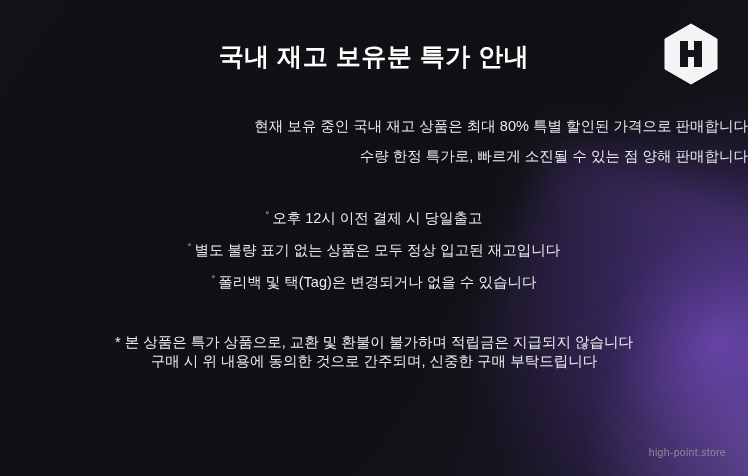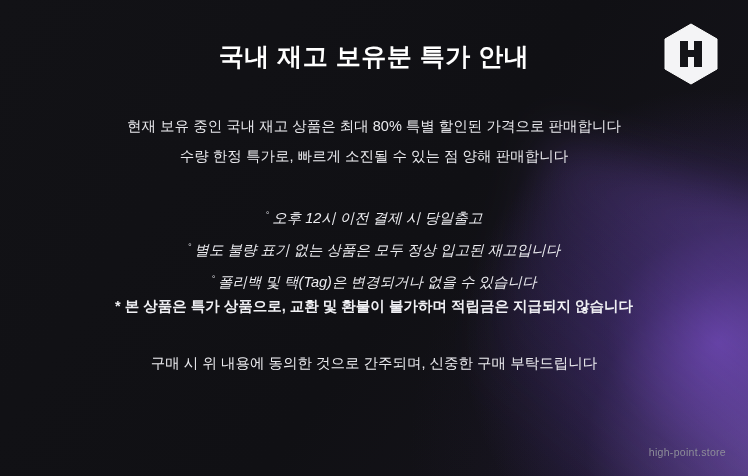--- a/index.html
+++ b/index.html
@@ -54,50 +54,50 @@
   }
   .title {
     margin-top: 40px;
     font-size: 25px;
     font-weight: bold;
     letter-spacing: 0.5px;
     color: #ffffff;
   }
   .intro {
     margin-top: 38px;
+    text-align: right;
   }
   .intro .line {
     font-size: 14.5px;
     line-height: 30px;
     color: #e9e9ed;
     font-weight: 500;
   }
   .bullets {
     margin-top: 30px;
   }
   .bullets .line {
     font-size: 14.5px;
     line-height: 29px;
     color: #ececf0;
     font-weight: 500;
-    font-style: italic;
   }
   .bullets .dot {
     font-size: 9px;
     vertical-align: 5px;
     margin-right: 3px;
     color: #d8d8de;
   }
   .notice {
+    margin-top: 36px;
     font-size: 14.5px;
     color: #f0f0f4;
-    font-weight: 700;
+    font-weight: 400;
   }
   .closing {
-    margin-top: 38px;
     font-size: 14.5px;
     color: #ececf0;
     font-weight: 500;
   }
   #watermark {
     position: absolute;
     right: 22px;
     bottom: 18px;
     font-size: 10.5px;
     color: #8e8e99;

